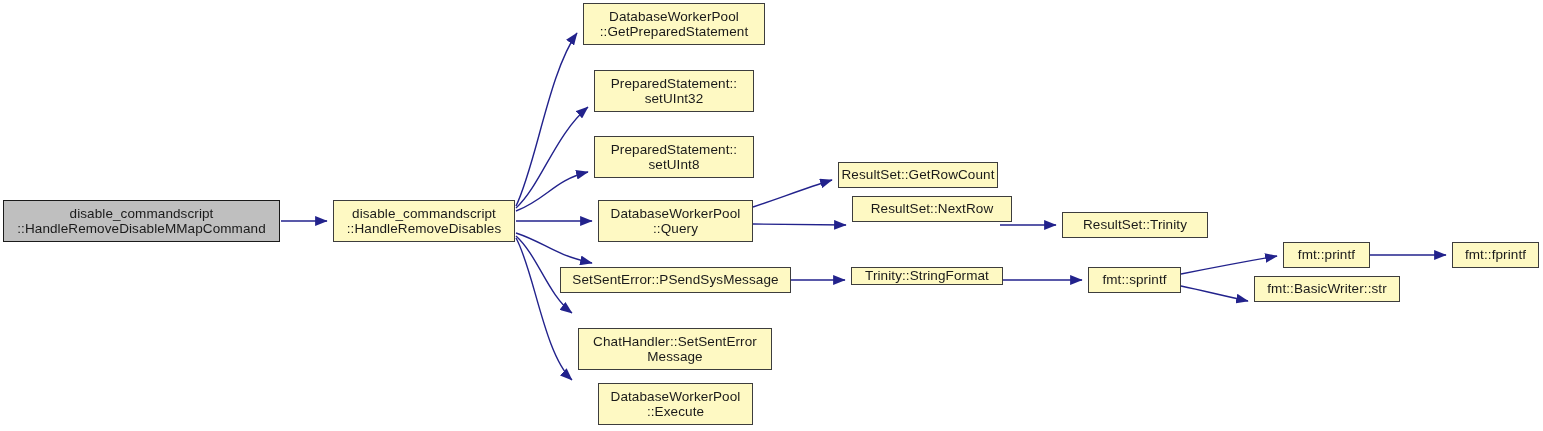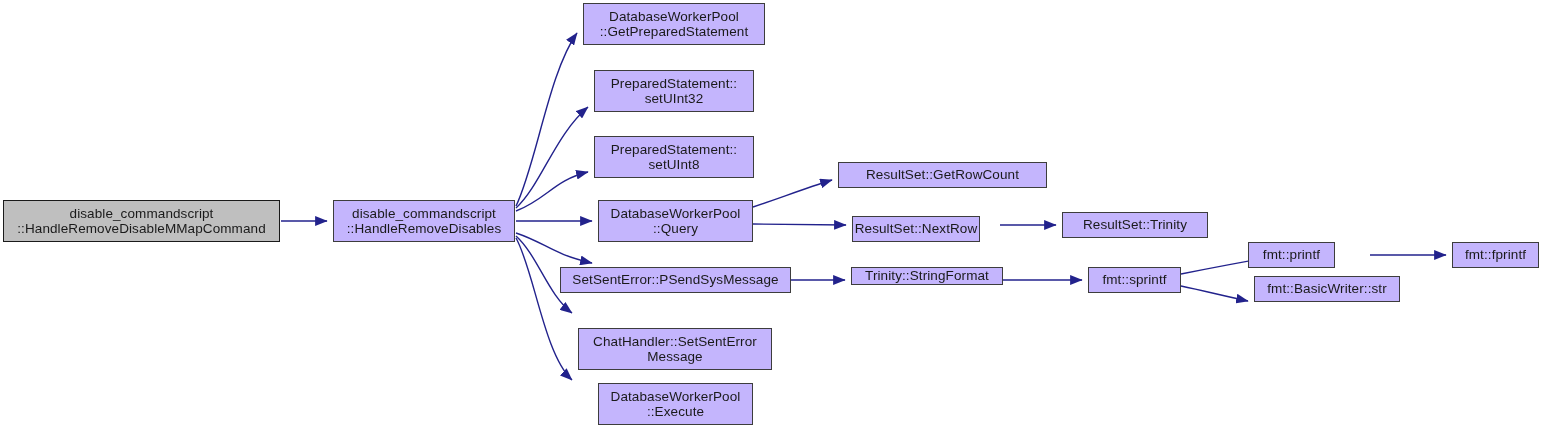--- a/index.html
+++ b/index.html
@@ -20,21 +20,21 @@
     left: 0;
     top: 0;
     width: 1543px;
     height: 431px;
     pointer-events: none;
   }
   .node {
     position: absolute;
     box-sizing: border-box;
     border: 1px solid #3d3d3d;
-    background: #c4b5fd;
+    background: #fef9c3;
     color: #1a1a1a;
     display: flex;
     align-items: center;
     justify-content: center;
     text-align: center;
     font-size: 13.5px;
     line-height: 15.5px;
     letter-spacing: 0.1px;
     white-space: pre-line;
     z-index: 2;
@@ -91,23 +91,23 @@
 setUInt32</span></div>
       <div class="node" style="left: 594px; top: 136px; width: 160px; height: 42px;"><span class="node-label">PreparedStatement::
 setUInt8</span></div>
       <div class="node" style="left: 598px; top: 200px; width: 155px; height: 42px;"><span class="node-label">DatabaseWorkerPool
 ::Query</span></div>
       <div class="node" style="left: 560px; top: 267px; width: 231px; height: 26px;"><span class="node-label">SetSentError::PSendSysMessage</span></div>
       <div class="node" style="left: 578px; top: 318px; width: 194px; height: 42px; margin-top: 10px;"><span class="node-label">ChatHandler::SetSentError
 Message</span></div>
       <div class="node" style="left: 598px; top: 383px; width: 155px; height: 42px;"><span class="node-label">DatabaseWorkerPool
 ::Execute</span></div>
-      <div class="node" style="left: 838px; top: 162px; width: 209px; height: 26px;"><span class="node-label">ResultSet::GetRowCount</span></div>
-      <div class="node" style="left: 852px; top: 216px; width: 128px; height: 26px;"><span class="node-label">ResultSet::NextRow</span></div>
+      <div class="node" style="left: 838px; top: 162px; width: 160px; height: 26px;"><span class="node-label">ResultSet::GetRowCount</span></div>
+      <div class="node" style="left: 852px; top: 196px; width: 160px; height: 26px;"><span class="node-label">ResultSet::NextRow</span></div>
       <div class="node" style="left: 1062px; top: 212px; width: 146px; height: 26px;"><span class="node-label">ResultSet::Trinity</span></div>
       <div class="node" style="left: 851px; top: 267px; width: 152px; height: 18px;"><span class="node-label">Trinity::StringFormat</span></div>
       <div class="node" style="left: 1088px; top: 267px; width: 93px; height: 26px; text-align: center;"><span class="node-label">fmt::sprintf</span></div>
-      <div class="node" style="left: 1248px; top: 242px; width: 87px; height: 26px;"><span class="node-label">fmt::printf</span></div>
+      <div class="node" style="left: 1283px; top: 242px; width: 87px; height: 26px;"><span class="node-label">fmt::printf</span></div>
       <div class="node" style="left: 1254px; top: 276px; width: 146px; height: 26px; text-align: right;"><span class="node-label">fmt::BasicWriter::str</span></div>
       <div class="node" style="left: 1452px; top: 242px; width: 87px; height: 26px;"><span class="node-label">fmt::fprintf</span></div>
     </div>
 
 </div>
 
 </body></html>

